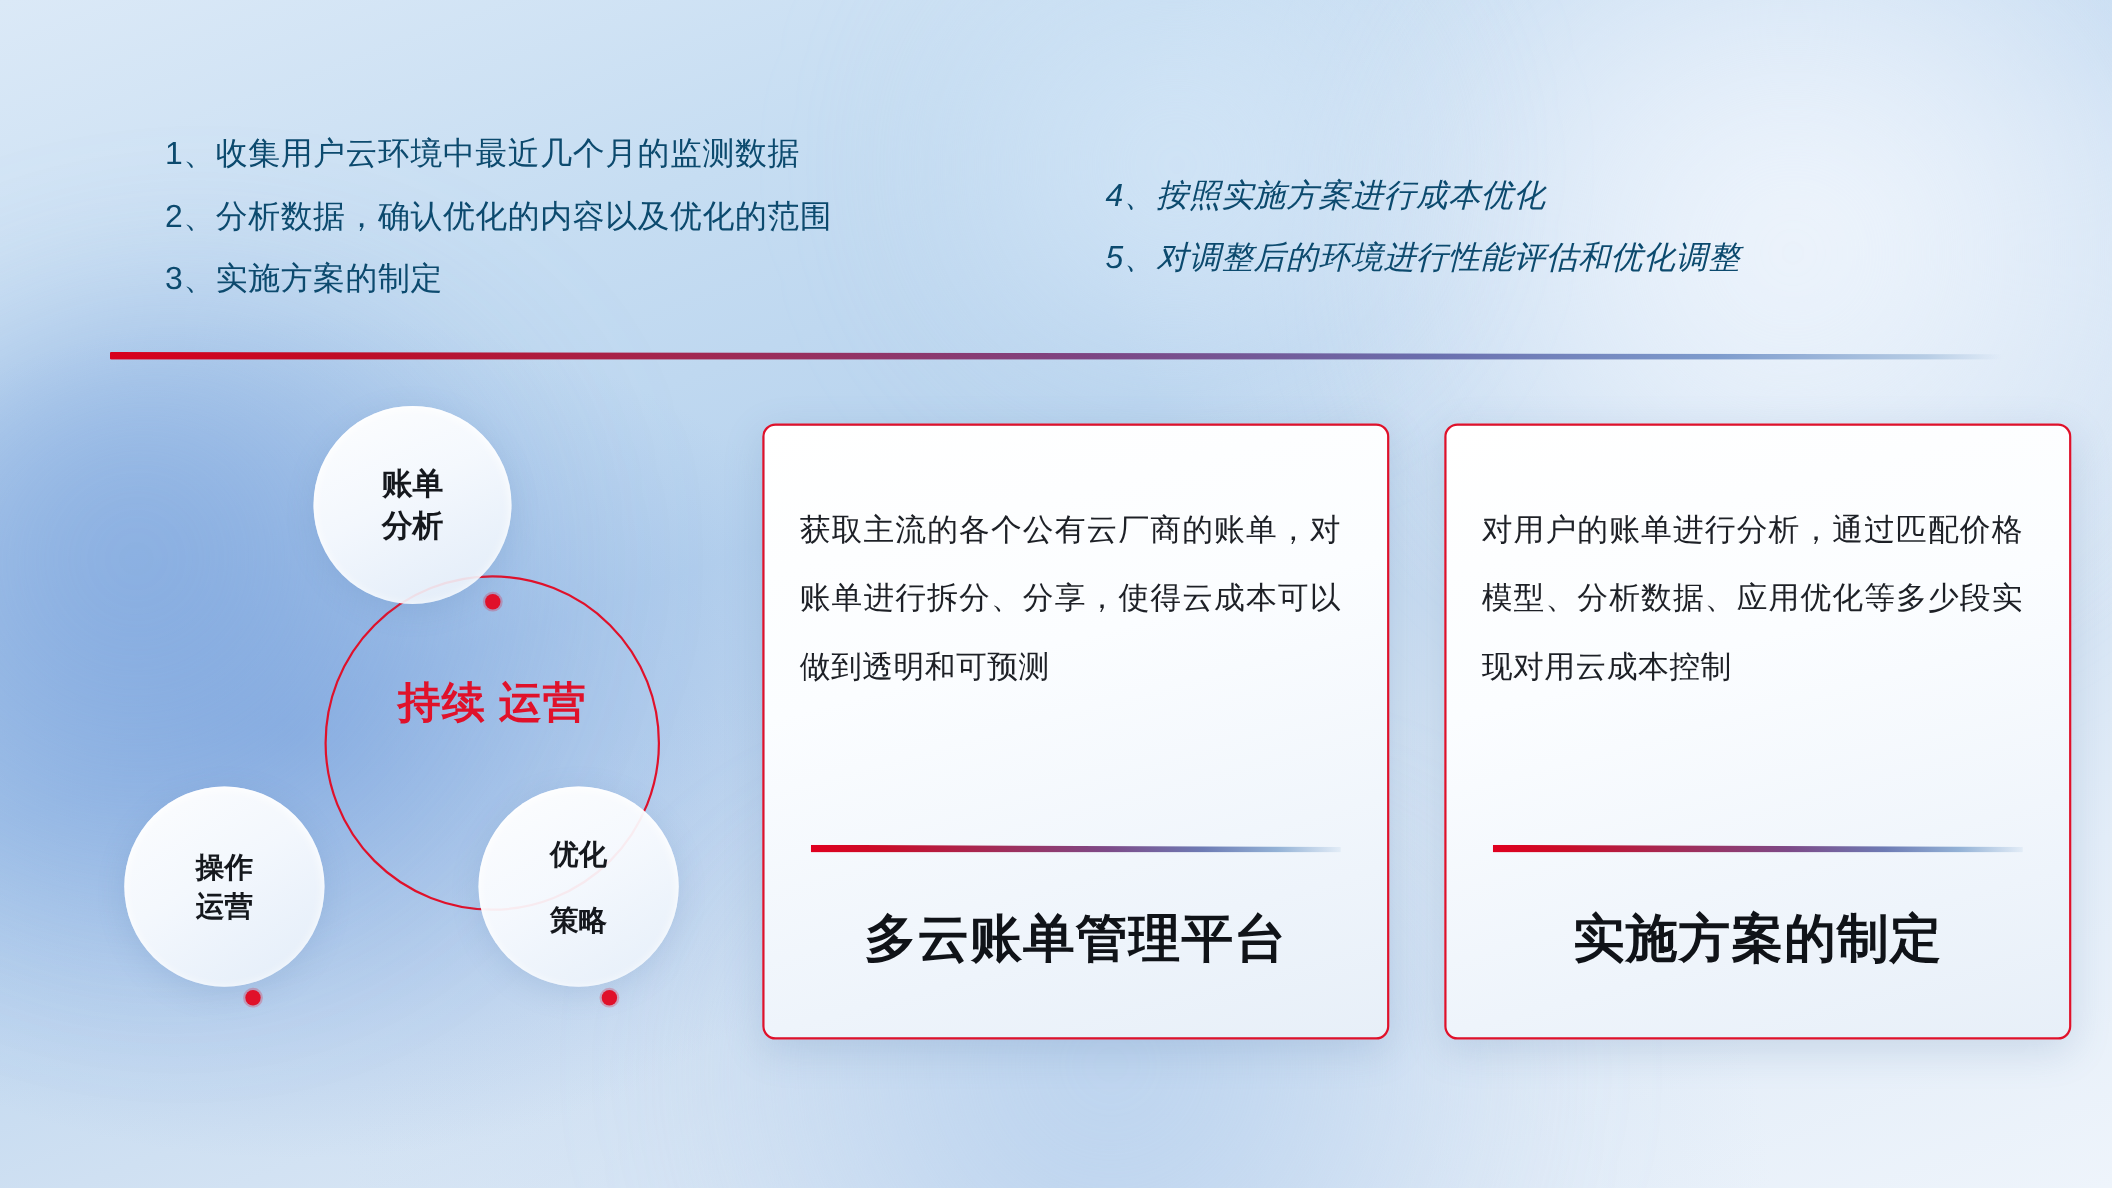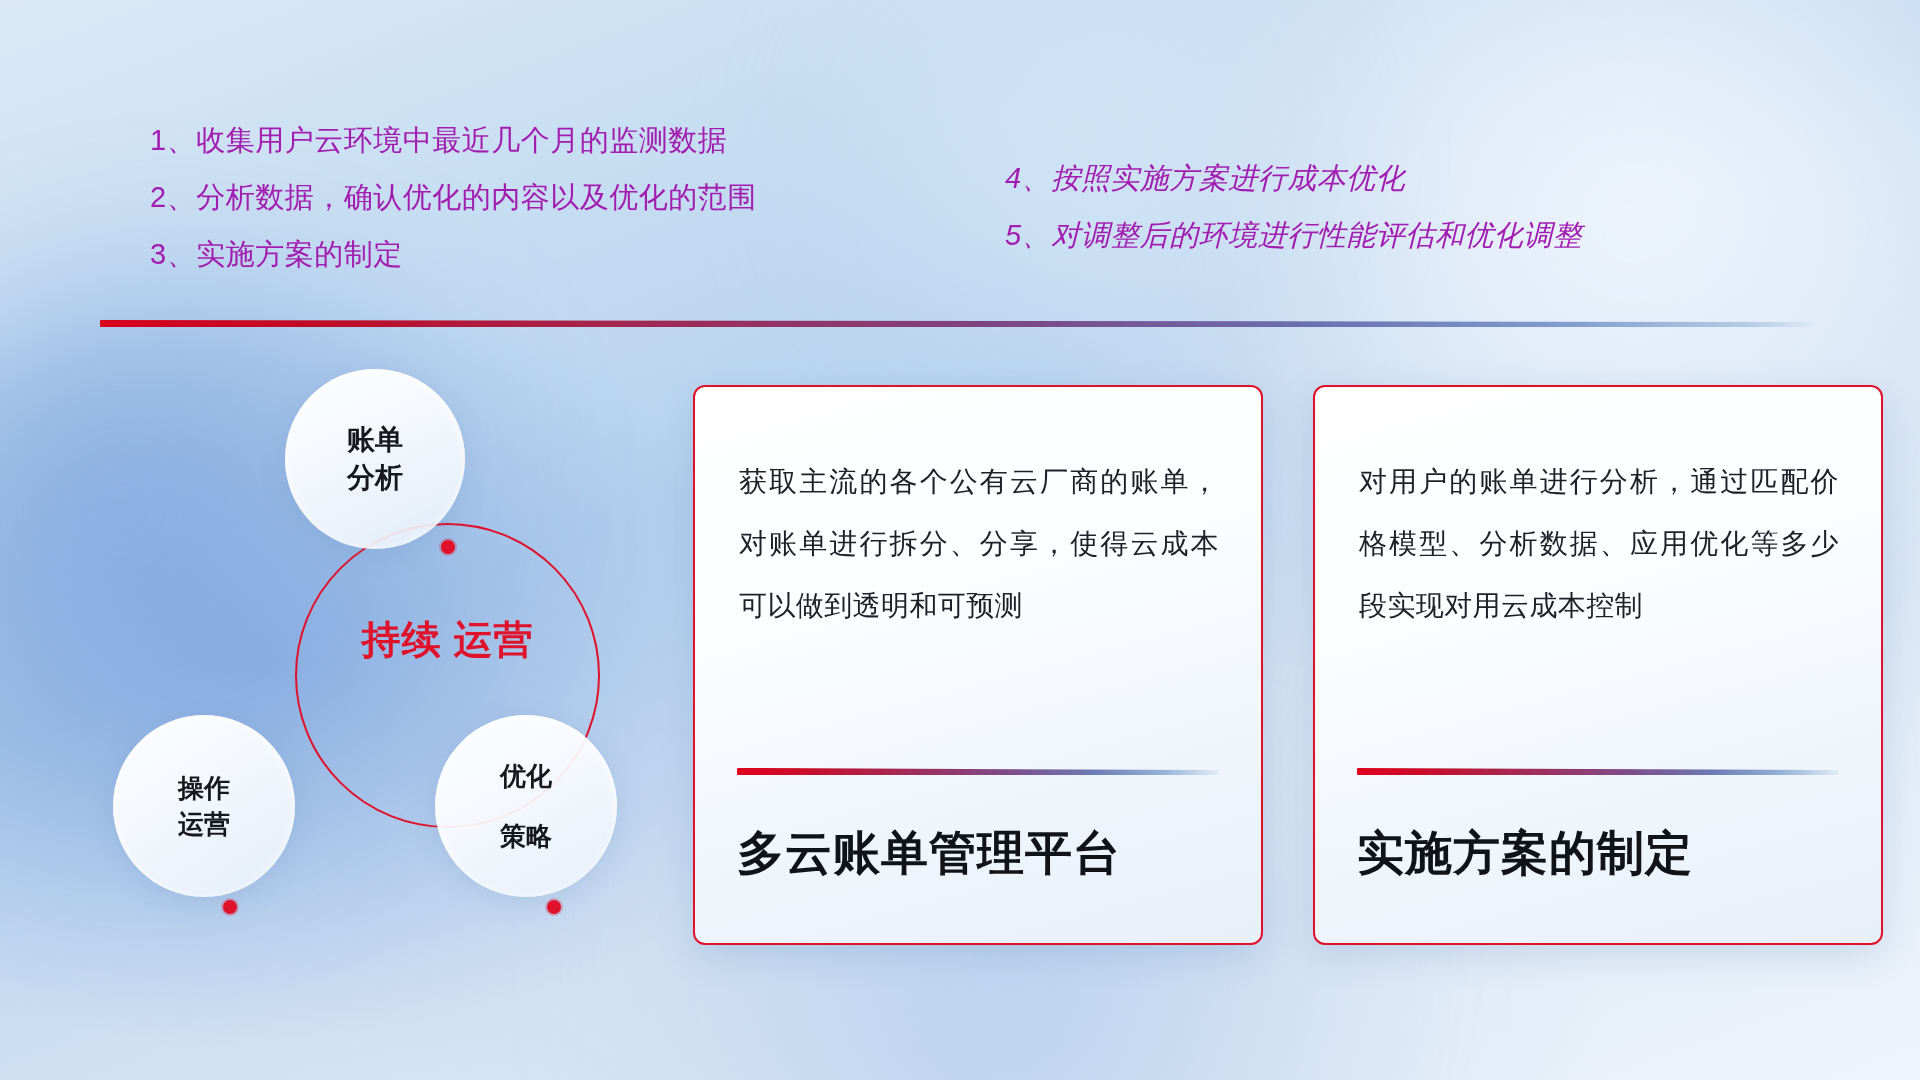--- a/index.html
+++ b/index.html
@@ -25,21 +25,21 @@
             background:radial-gradient(circle at 50% 50%, rgba(239,245,252,0.9), rgba(239,245,252,0) 70%); }
   .blob-c { left:560px; top:760px; width:900px; height:520px;
             background:radial-gradient(circle at 50% 40%, rgba(176,204,236,0.7), rgba(176,204,236,0) 72%); }
   .blob-d { left:760px; top:-60px; width:620px; height:420px;
             background:radial-gradient(circle at 50% 50%, rgba(214,232,248,0.85), rgba(214,232,248,0) 70%); }
 
   
   .bullets-left  { position:absolute; left:150px; top:112px; }
   .bullets-right { position:absolute; left:1005px; top:150px;font-style:italic; }
   .bullet {
-    color:#a21caf; font-size:29px; line-height:57px;
+    color:#0c4a6e; font-size:29px; line-height:57px;
     letter-spacing:0.5px; white-space:nowrap;
   }
 
   
   .top-rule {
     position:absolute; left:100px; top:320px; width:1720px; height:7px;
     background:linear-gradient(90deg,#d8001d 0%, #c00b25 12%, #a3264f 30%,
                #7d4583 52%, #6a6fae 70%, #7e9ccd 85%, #b7cde5 96%, rgba(183,205,229,0) 100%);
     clip-path:polygon(0 0, 100% 2px, 100% 100%, 0 100%);
     border-radius:1px;
@@ -76,39 +76,39 @@
     text-align:center; color:#e0112a; font-size:39px; font-weight:bold;
     line-height:50px; letter-spacing:1px;
   }
 
   
   .card {
     position:absolute; top:385px; width:570px; height:560px;
     border:2px solid #e0112a; border-radius:12px;
     background:linear-gradient(165deg,#ffffff 0%, #fbfdff 38%, #eef4fb 78%, #e7eff8 100%);
     box-shadow:0 10px 36px rgba(80,120,170,0.20);
-    padding:64px 42px 0 44px;
+    padding:64px 42px 0 32px;
   }
   .card-1 { left:693px; }
   .card-2 { left:1313px; }
   .card-body {
     color:#1d2026; font-size:28px; line-height:62px; letter-spacing:0.4px;
     text-align:justify; text-align-last:left;
   }
   .card-divider {
     position:absolute; left:42px; right:42px; bottom:168px; height:7px;
     background:linear-gradient(90deg,#e0001f 0%, #c90d29 14%, #a42a55 34%,
                #7d4a88 56%, #6d7bb4 74%, #93b2d6 88%, rgba(190,212,233,0.25) 100%);
     clip-path:polygon(0 0, 100% 2px, 100% 100%, 0 100%);
     border-radius:1px;
   }
   .card-title {
     position:absolute; left:42px; right:42px; bottom:58px;
     color:#101318; font-size:47px; font-weight:bold; letter-spacing:1px;
-    text-align:left;
+    text-align:center;
   }
 </style>
 </head>
 <body>
 
 <div class="bg-blob blob-a"></div>
 <div class="bg-blob blob-b"></div>
 <div class="bg-blob blob-c"></div>
 <div class="bg-blob blob-d"></div>
 

